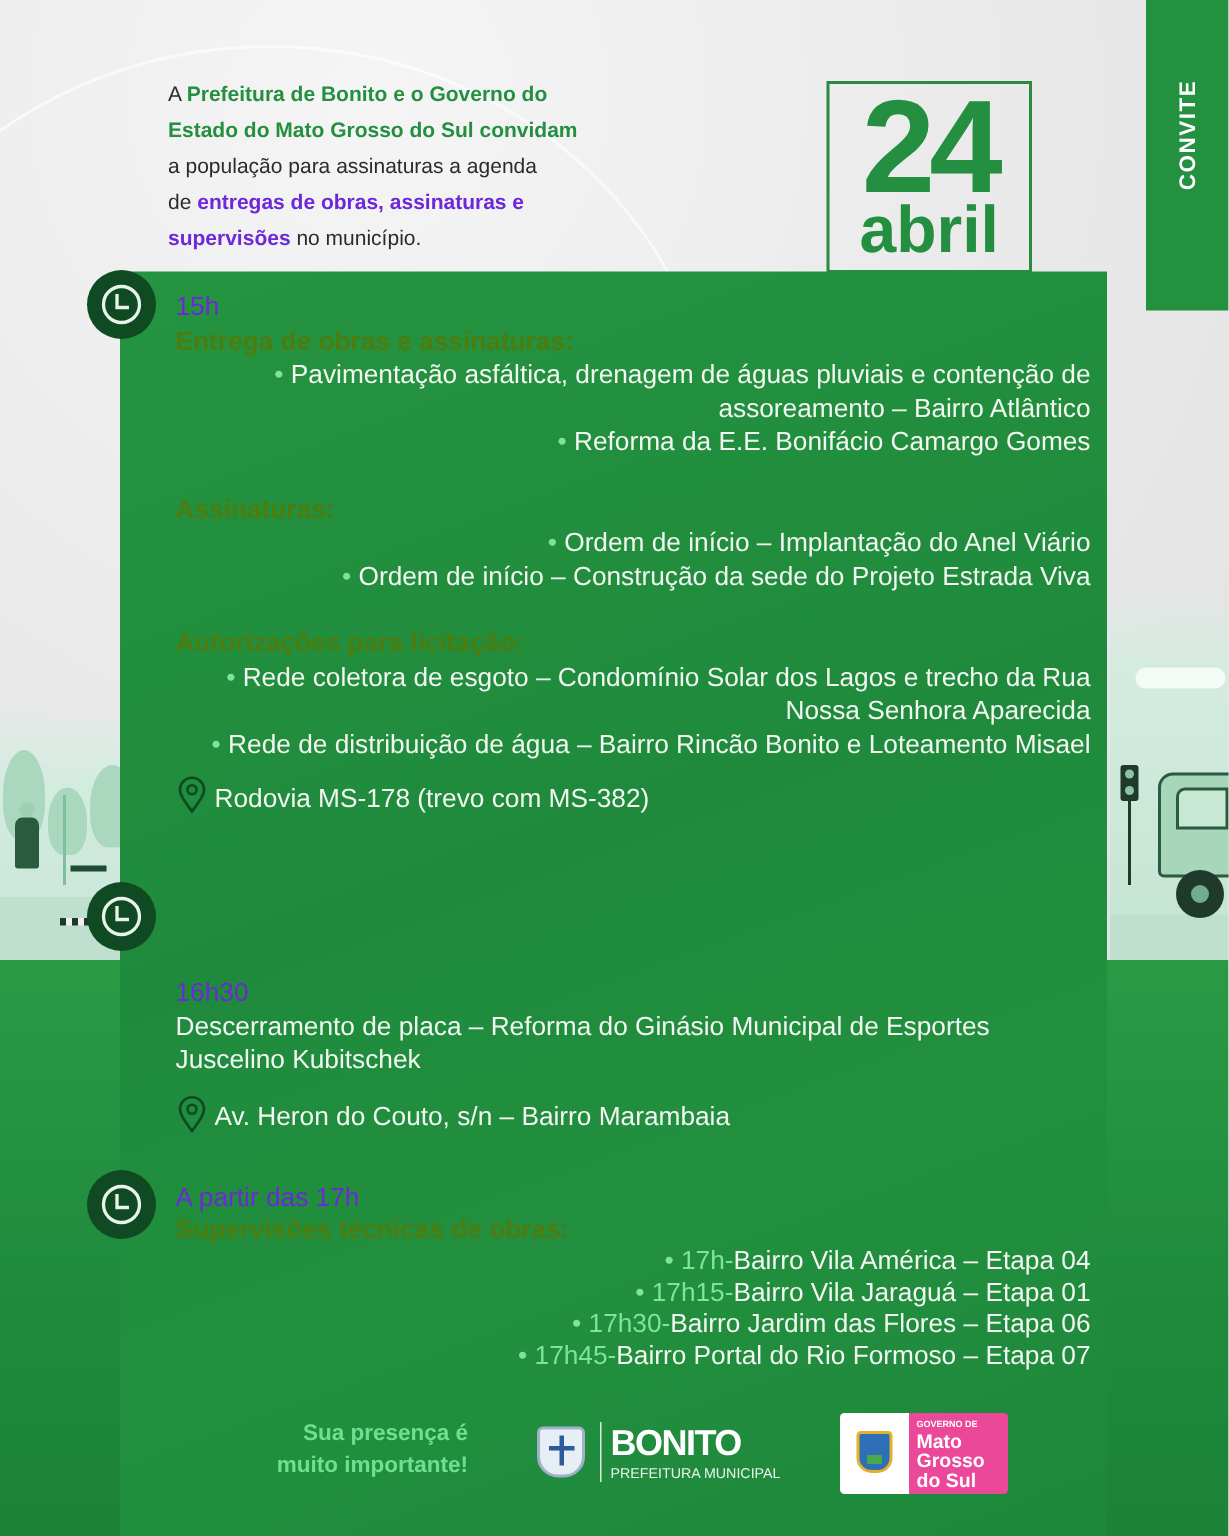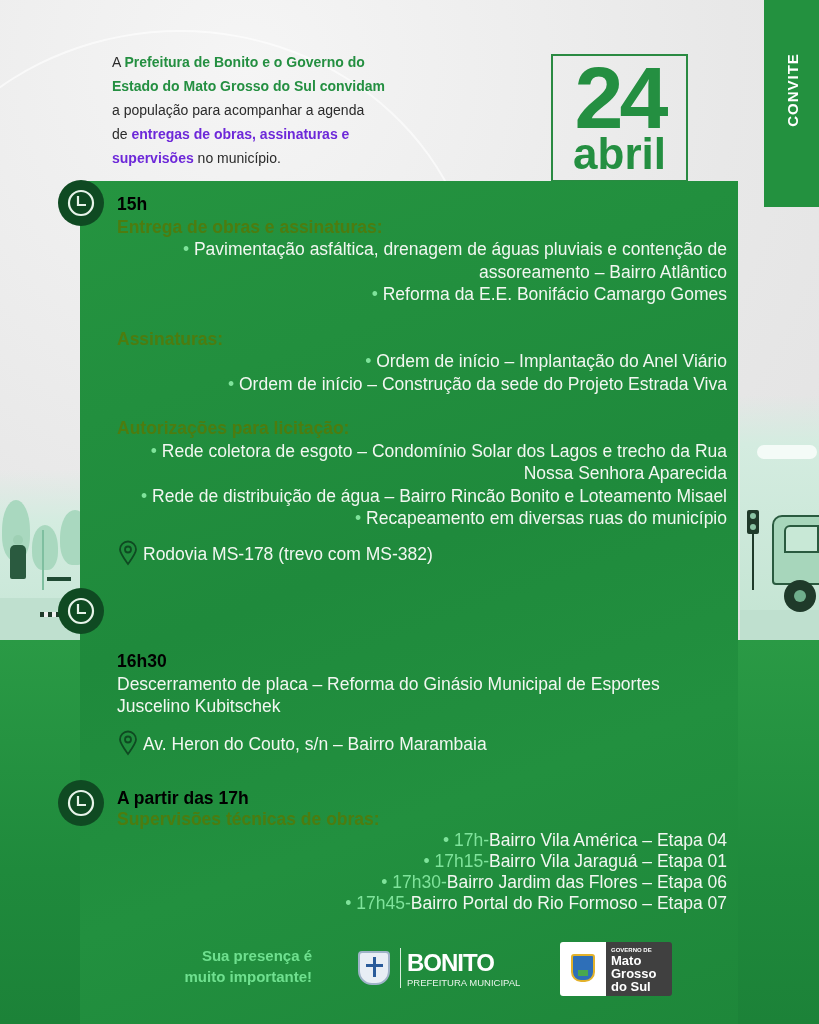--- a/index.html
+++ b/index.html
@@ -95,21 +95,21 @@
     position: absolute; width: 46px; height: 46px; border-radius: 50%;
     background: #0f4a22; display: flex; align-items: center; justify-content: center;
   }
   .clock svg { width: 30px; height: 30px; }
 
   .content {
     position: absolute; left: 117px; color: #f2f7f1;
     font-family: "Liberation Sans", sans-serif; font-size: 17.5px; line-height: 22.5px;
     width: 610px;
   }
-  .time { font-weight: bold; color: #000000; }
+  .time { font-weight: normal; color: #6d28d9; }
   .heading { font-weight: bold; color: #4d7c0f; }
   .li { display: block; text-align: right; }
   .li .dot { color: #7fe39b; }
   .li .pre { color: #7fe39b; }
   .gap { height: 22px; }
 
   .loc { display: flex; align-items: flex-end; gap: 4px; }
   .loc svg { width: 22px; height: 26px; flex: none; }
 
   .footer-text {
@@ -125,21 +125,21 @@
   .crest::before { content:""; position:absolute; left: 13px; top: 4px; width: 3px; height: 20px; background: #2a5b9a; }
   .crest::after { content:""; position:absolute; left: 6px; top: 11px; width: 17px; height: 3px; background: #2a5b9a; }
   .vsep { width: 1px; height: 40px; background: #d8eedd; margin: 0 6px 0 10px; }
   .bonito-name { color: #fff; font-weight: bold; font-size: 24px; line-height: 28px; font-family: "Liberation Sans", sans-serif; letter-spacing: -1px; }
   .bonito-sub { color: #e8f4ea; font-size: 9.5px; line-height: 11px; font-family: "Liberation Sans", sans-serif; }
 
   .logo-ms { position: absolute; left: 560px; top: 942px; width: 112px; height: 54px; display: flex; border-radius: 3px; overflow: hidden; }
   .ms-shield { width: 46px; height: 54px; background: #ffffff; position: relative; }
   .ms-shield-inner { position: absolute; left: 11px; top: 12px; width: 24px; height: 28px; background: #2e6fb8; border-radius: 3px 3px 10px 10px; border: 2px solid #e3b22b; }
   .ms-shield-inner::after { content:""; position:absolute; left: 5px; top: 14px; width: 10px; height: 6px; background: #49a84e; }
-  .ms-right { flex: 1; background: #404040; padding: 4px 4px 0 5px; color: #fff; font-family: "Liberation Sans", sans-serif; }
+  .ms-right { flex: 1; background: #ec4899; padding: 4px 4px 0 5px; color: #fff; font-family: "Liberation Sans", sans-serif; }
   .ms-gov { font-size: 6px; font-weight: bold; line-height: 8px; }
   .ms-name { font-size: 13px; font-weight: bold; line-height: 13px; }
 </style>
 </head>
 <body>
 
 <div class="bg-top"></div>
 <div class="bg-swoosh"></div>
 <div class="bg-bottom"></div>
 
@@ -159,21 +159,21 @@
 <div class="road-right"></div>
 <div class="traffic-light"></div>
 <div class="traffic-pole"></div>
 <div class="truck"></div>
 <div class="truck-window"></div>
 <div class="wheel"></div>
 
 <div class="intro">
   <div><span>A </span><span class="green">Prefeitura de Bonito e o Governo do</span></div>
   <div><span class="green">Estado do Mato Grosso do Sul convidam</span></div>
-  <div><span>a população para acompanhar a agenda</span></div>
+  <div><span>a população para assinaturas a agenda</span></div>
   <div><span>de </span><span class="bold">entregas de obras, assinaturas e</span></div>
   <div><span class="bold">supervisões</span><span> no município.</span></div>
 </div>
 
 <div class="date-box">
   <span class="date-day">24</span>
   <span class="date-month">abril</span>
 </div>
 
 <div class="convite">
@@ -207,21 +207,20 @@
   <div class="li"><span class="dot">• </span><span>Pavimentação asfáltica, drenagem de águas pluviais e contenção de assoreamento – Bairro Atlântico</span></div>
   <div class="li"><span class="dot">• </span><span>Reforma da E.E. Bonifácio Camargo Gomes</span></div>
   <div class="gap"></div>
   <div class="heading">Assinaturas:</div>
   <div class="li"><span class="dot">• </span><span>Ordem de início – Implantação do Anel Viário</span></div>
   <div class="li"><span class="dot">• </span><span>Ordem de início – Construção da sede do Projeto Estrada Viva</span></div>
   <div class="gap"></div>
   <div class="heading">Autorizações para licitação:</div>
   <div class="li"><span class="dot">• </span><span>Rede coletora de esgoto – Condomínio Solar dos Lagos e trecho da Rua Nossa Senhora Aparecida</span></div>
   <div class="li"><span class="dot">• </span><span>Rede de distribuição de água – Bairro Rincão Bonito e Loteamento Misael</span></div>
-  <div class="li"><span class="dot">• </span><span>Recapeamento em diversas ruas do município</span></div>
   <div class="loc" style="margin-top:10px;">
     <svg viewBox="0 0 22 26">
         <path d="M11 24 C6 17 3 13 3 9.5 A8 8 0 0 1 19 9.5 C19 13 16 17 11 24Z" fill="none" stroke="#0f4a22" stroke-width="1.8"></path>
         <circle cx="11" cy="9.5" r="3" fill="none" stroke="#0f4a22" stroke-width="1.8"></circle>
       </svg>
     <span>Rodovia MS-178 (trevo com MS-382)</span>
   </div>
 </div>
 
 <div class="content" style="top:650px;">

